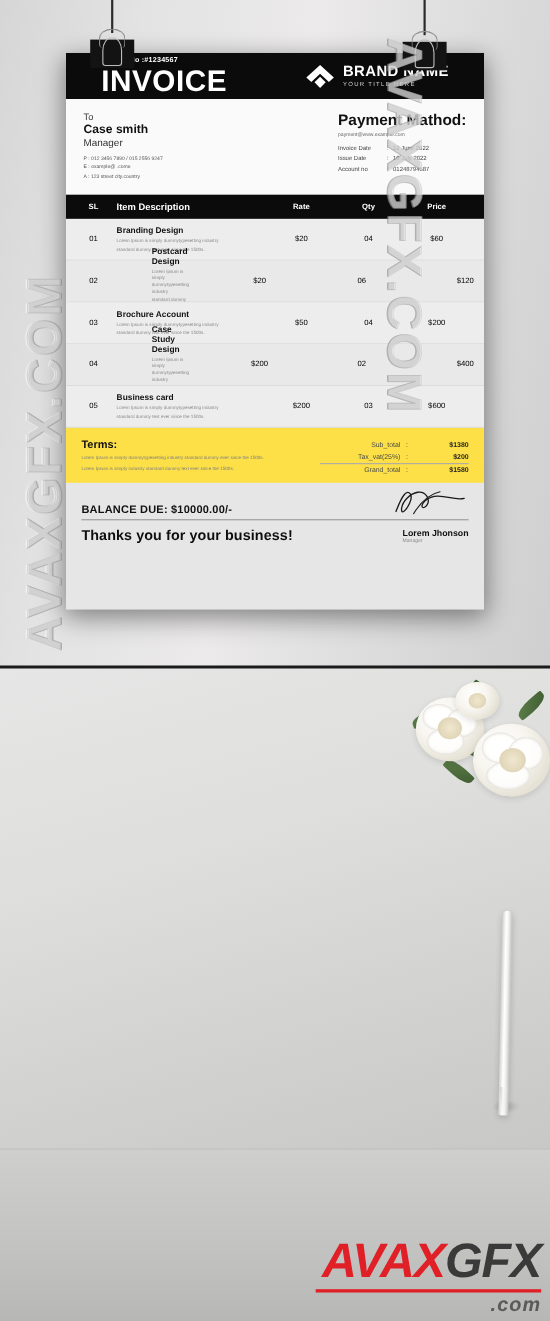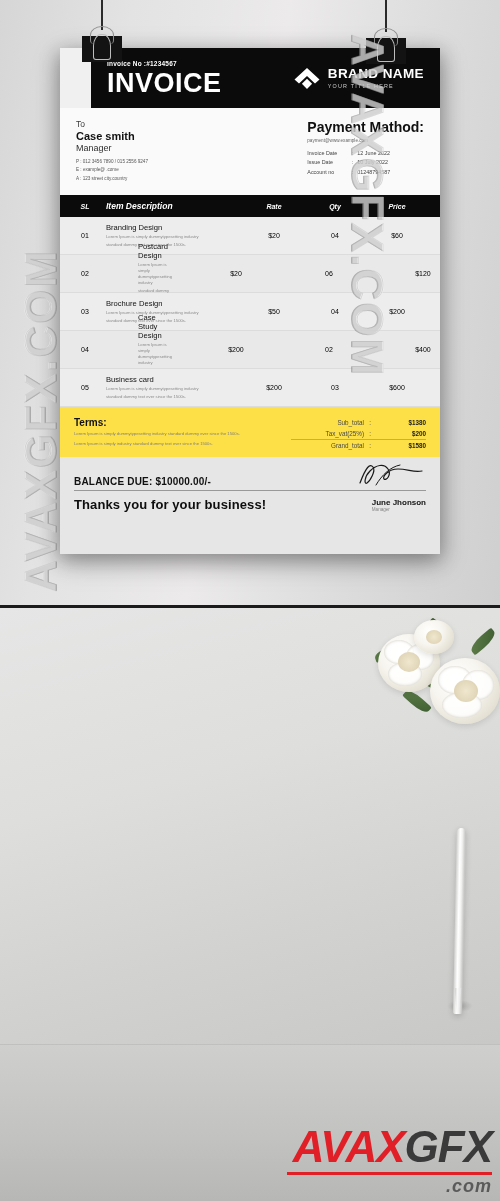--- a/index.html
+++ b/index.html
@@ -77,58 +77,58 @@
   .pay-rows .pr { display:flex; }
   .pay-rows .pk { display:inline-block; }
   .pay-rows .sep { display:inline-block; text-align:center; }
 
   .tbl-head { background:#0b0b0b; color:#fff; display:flex; align-items:center; font-weight:700; }
   .row { background:#ededed; display:flex; align-items:center; border-bottom:1px solid #dcdcdc; }
   .row.alt { background:#e9e9e9;gap:32px; }
   .c-sl { text-align:center; flex:none; }
   .c-desc { flex:1 1 auto; }
   .c-rate, .c-qty, .c-price { text-align:center; flex:none; }
-  .d-title { font-weight:400; color:#121212; }
+  .d-title { font-weight:700; color:#121212; }
   .d-sub { color:#8b8b8b; line-height:1.45; }
 
   .terms-wrap { display:flex; justify-content:space-between; background:#fde047; }
   .t-title { font-weight:800; color:#111; }
   .t-line { color:#7f7f7f; }
   .tot .tr { display:flex; justify-content:flex-end; color:#4a4a4a; }
   .tot .tk { text-align:right; }
   .tot .tc { text-align:center; }
   .tot .tv { text-align:right; font-weight:600; color:#222; }
   .tot .rule { border-top:1px solid #aaa; }
 
   .balance { font-weight:800; color:#111; letter-spacing:.2px; }
   .sig-rule { border-top:1px solid #999; }
   .thanks { font-weight:800; color:#0e0e0e; letter-spacing:.1px; }
   .sig-name { font-weight:800; color:#111; }
   .sig-role { color:#888; }
   .sign svg { display:block; }
 
   
   #sheet1 { position:absolute; left:60px; top:48px; width:380px; height:506px; }
-  #sheet1 .inv-head { height:60px; padding:0 16px;margin-left:31px; }
+  #sheet1 .inv-head { height:42px; padding:0 32px; }
   #sheet1 .inv-no { font-size:6.5px; margin-bottom:3px; }
   #sheet1 .inv-title { font-size:27px; }
   #sheet1 .brand-mark { width:26px; height:22px; margin-right:8px; }
   #sheet1 .brand-name { font-size:13.5px; }
   #sheet1 .brand-sub { font-size:5.4px; }
   #sheet1 .inv-info { padding:11px 16px 12px; }
   #sheet1 .to-label { font-size:8.5px; }
   #sheet1 .to-name { font-size:11px; margin-top:1px; }
   #sheet1 .to-role { font-size:9px; margin-top:1px; }
   #sheet1 .contact { font-size:4.6px; margin-top:5px; line-height:1.85; }
   #sheet1 .pay-title { font-size:14px;text-align:right; }
   #sheet1 .pay-mail { font-size:4.6px; margin-top:3px; }
   #sheet1 .pay-rows { font-size:5.4px; margin-top:6px; line-height:1.75; }
   #sheet1 .pay-rows .pk { width:40px; }
   #sheet1 .pay-rows .sep { width:10px; }
-  #sheet1 .tbl-head { height:22px; font-size:8.5px; padding:0 10px;font-style:italic; }
+  #sheet1 .tbl-head { height:22px; font-size:8.5px; padding:0 10px; }
   #sheet1 .row { height:38px; padding:0 10px; }
   #sheet1 .c-sl { width:30px; font-size:7px; }
   #sheet1 .c-desc { padding-left:6px; }
   #sheet1 .d-title { font-size:7.6px; }
   #sheet1 .d-sub { font-size:4.2px; margin-top:2px; }
   #sheet1 .c-rate { width:64px; font-size:7px; }
   #sheet1 .c-qty { width:58px; font-size:7px; }
   #sheet1 .c-price { width:66px; font-size:7px; }
   #sheet1 .terms-wrap { padding:10px 14px 6px; }
   #sheet1 .t-title { font-size:10px; }
@@ -282,21 +282,21 @@
           <div class="d-sub">Lorem Ipsum is simply dummytypesetting industry</div>
           <div class="d-sub">standard dummy text ever since the 1500s.</div>
         </div>
         <div class="c-rate">$20</div>
         <div class="c-qty">06</div>
         <div class="c-price">$120</div>
       </div>
       <div class="row">
         <div class="c-sl">03</div>
         <div class="c-desc">
-          <div class="d-title">Brochure Design</div>
+          <div class="d-title">Brochure Account</div>
           <div class="d-sub">Lorem Ipsum is simply dummytypesetting industry</div>
           <div class="d-sub">standard dummy text ever since the 1500s.</div>
         </div>
         <div class="c-rate">$50</div>
         <div class="c-qty">04</div>
         <div class="c-price">$200</div>
       </div>
       <div class="row alt">
         <div class="c-sl">04</div>
         <div class="c-desc">
@@ -352,21 +352,21 @@
             <svg width="72" height="26" viewBox="0 0 72 26" aria-hidden="true">
               <path d="M6 22 C12 6, 16 2, 19 6 C22 10, 16 20, 13 22 C10 24, 10 16, 16 10 C22 4, 30 2, 34 8 C38 14, 32 20, 30 18 C28 16, 34 8, 44 8 C54 8, 60 12, 68 10" fill="none" stroke="#1a1a1a" stroke-width="1.2" stroke-linecap="round"></path>
               <path d="M22 24 C28 14, 36 6, 46 4" fill="none" stroke="#1a1a1a" stroke-width="1" stroke-linecap="round"></path>
             </svg>
           </div>
         </div>
         <div class="sig-rule" style="margin-top:3px;"></div>
         <div class="foot-bot" style="margin-top:6px;">
           <div class="thanks">Thanks  you for your business!</div>
           <div style="text-align:left;">
-            <div class="sig-name">June Jhonson</div>
+            <div class="sig-name">Lorem Jhonson</div>
             <div class="sig-role">Manager</div>
           </div>
         </div>
       </div>
     </div>
 
     <div class="clip c1">
       <div class="body"></div>
       <div class="arm a1"></div>
       <div class="arm a2"></div>

